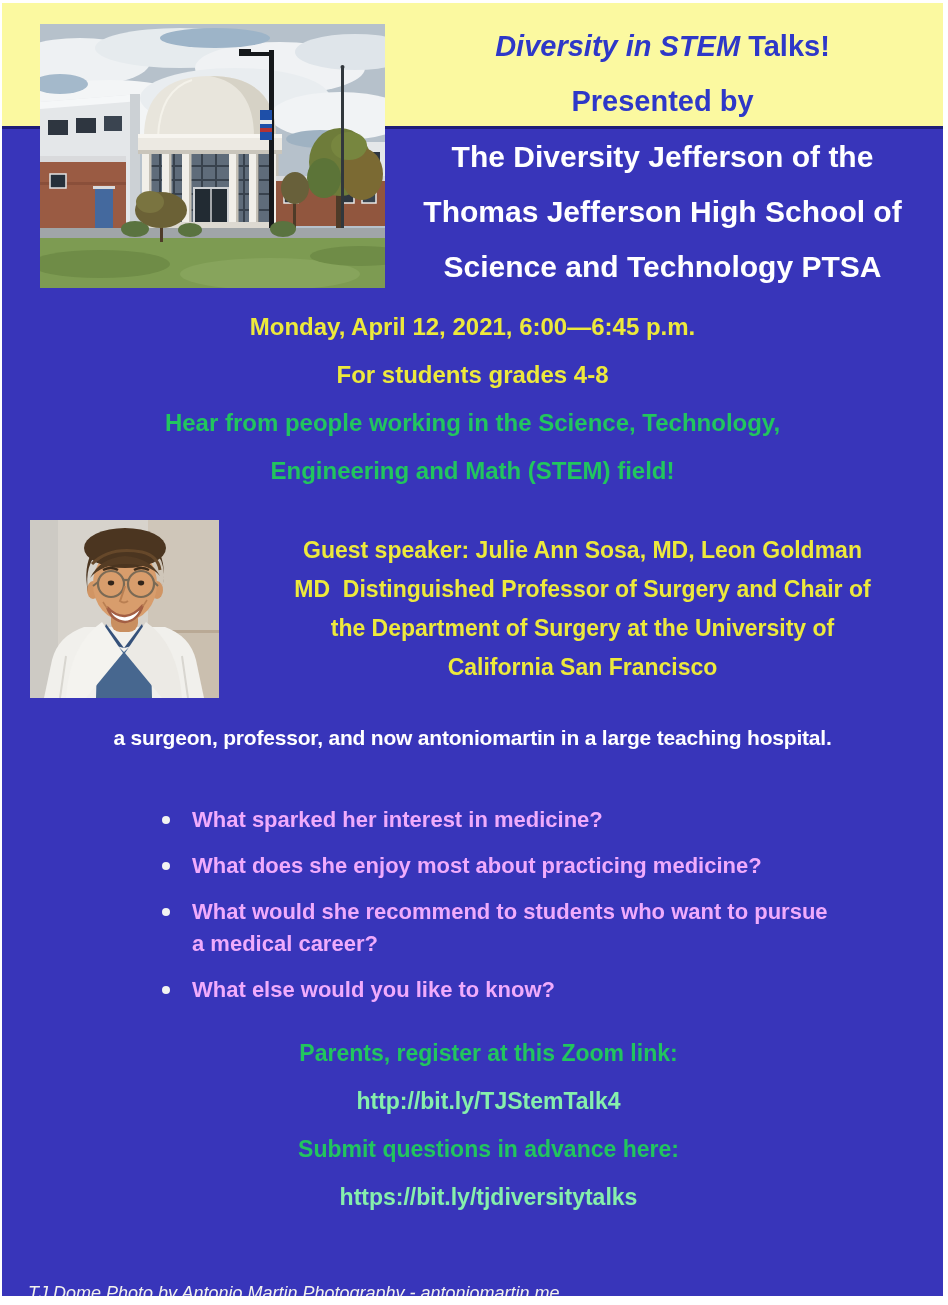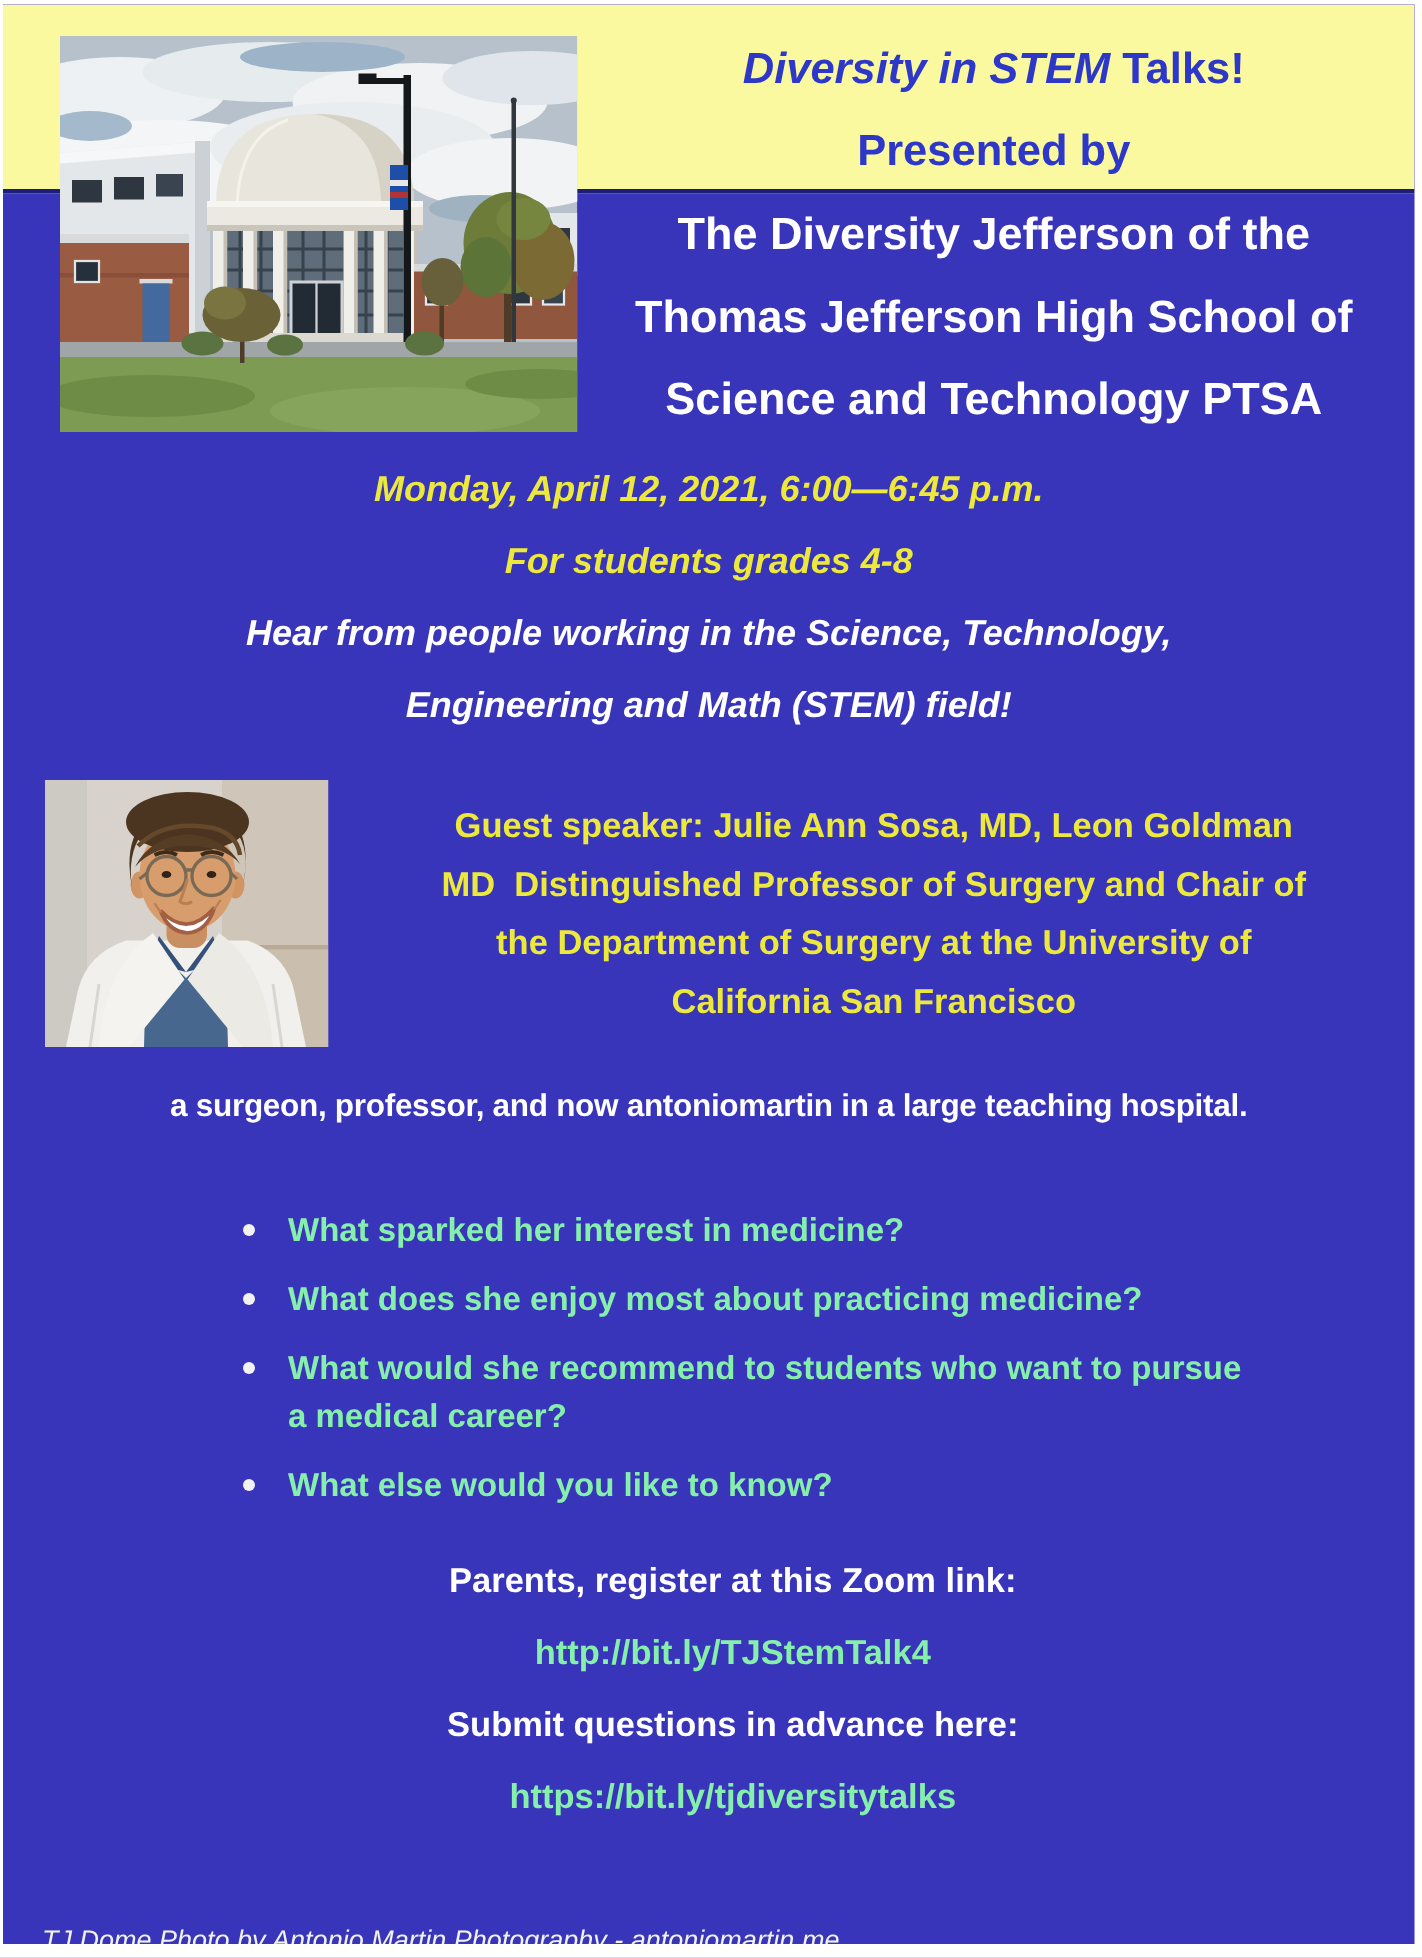--- a/index.html
+++ b/index.html
@@ -37,36 +37,36 @@
   }
   .header-text .slot {
     height: 55px; display: flex; align-items: center; justify-content: center;
   }
   .flyer-title { color: #2e38c8; font-size: 29px; }
   .flyer-title .it { font-style: italic; }
   .presented { color: #2e38c8; font-size: 29px; }
   .org-line { color: #ffffff; font-size: 30px; }
   
   .event-block { position: absolute; left: 0; right: 0; top: 300px; text-align: center; }
-  .event-block .slot { height: 48px; display: flex; align-items: center; justify-content: center; font-size: 24px; font-style: italic; }
+  .event-block .slot { height: 48px; display: flex; align-items: center; justify-content: center; font-size: 24px; }
   .yellow-text { color: #ede93c; }
-  .white-text { color: #ffffff; }
+  .white-text { color: #22c55e; }
   
   .speaker-photo {
     position: absolute; left: 28px; top: 517px;
     width: 189px; height: 178px; overflow: hidden;
   }
   .speaker-photo svg { display: block; width: 100%; height: 100%; }
   .speaker-text { position: absolute; left: 228px; right: 8px; top: 528px; text-align: center; }
   .speaker-text .slot { height: 39px; display: flex; align-items: center; justify-content: center; font-size: 23px; color: #ede93c; }
   
   .about-block { position: absolute; left: 0; right: 0; top: 717px; text-align: center; }
   .about-block .slot { height: 35px; display: flex; align-items: center; justify-content: center; font-size: 21px; letter-spacing: -0.2px; color: #ffffff; }
   .bullet-list { position: absolute; left: 160px; right: 24px; top: 793px; padding-top: 8px; list-style: none; }
-  .bullet-item { display: flex; margin-bottom: 14px; color: #86efac; font-size: 22px; line-height: 32px; }
+  .bullet-item { display: flex; margin-bottom: 14px; color: #f0abfc; font-size: 22px; line-height: 32px; }
   .bullet-dot { flex: 0 0 8px; width: 8px; height: 8px; border-radius: 50%; background: #f2f2f2; margin-top: 12px; margin-right: 22px; }
   
   .register-block { position: absolute; left: 0; right: 0; top: 1026px; text-align: center; }
   .register-block .slot { height: 48px; display: flex; align-items: center; justify-content: center; font-size: 23px; padding-left: 32px; }
   .link-line { color: #86efac; cursor: pointer; }
   
   .credit {
     position: absolute; left: 26px; top: 1280px;
     font-style: italic; font-weight: normal;
     font-size: 18px; color: #f2f2ec;

